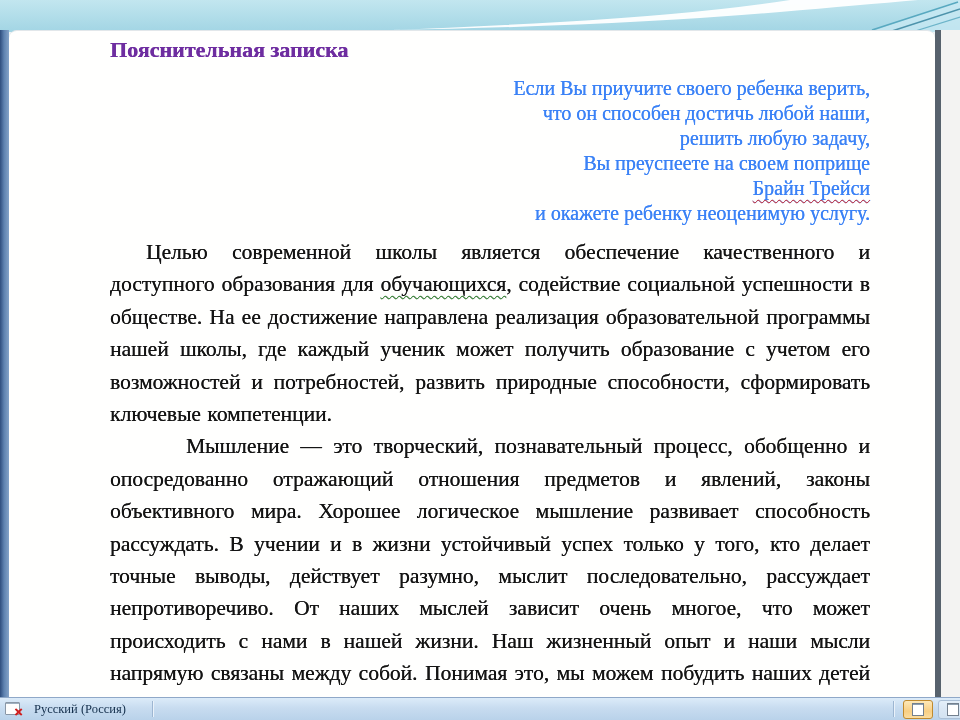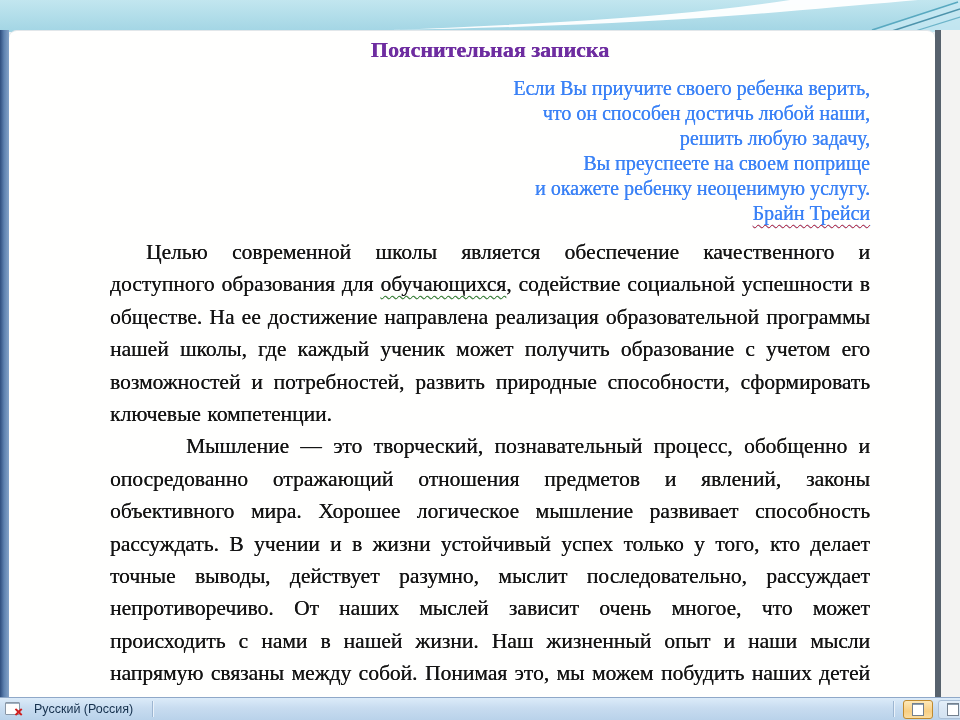--- a/index.html
+++ b/index.html
@@ -23,21 +23,21 @@
 
   
   .page {
     position: absolute; left: 9px; top: 30px; width: 926px; height: 667px;
     background: #fffffe; border-top-left-radius: 8px; border-top-right-radius: 8px;
     border-top: 1px solid #e2e7ea; overflow: hidden;
   }
   .text-col { position: absolute; left: 101px; top: 0; width: 760px; }
 
   .doc-title {
-    margin-top: 6px; text-align: center;
+    margin-top: 6px; text-align: left;
     font-size: 22px; font-weight: bold; color: #6e2da0;
     text-shadow: 0.3px 0 0 currentColor;
   }
 
   .epigraph {
     margin-top: 13px; text-align: right;
     font-size: 20px; line-height: 25px; color: #3b82f6;
     text-shadow: 0.25px 0 0 currentColor;
   }
 
@@ -57,21 +57,21 @@
     text-decoration: underline; text-decoration-style: wavy;
     text-decoration-color: #d42a2a; text-decoration-thickness: 1px;
     text-underline-offset: 4px;
   }
 
   
   .status-bar {
     position: absolute; left: 0; top: 697px; width: 960px; height: 23px;
     background: linear-gradient(to bottom, #dcebf9 0%, #c8dcf0 45%, #b9d2ea 100%);
     border-top: 1px solid #8fa8c8;
-    font-family: Liberation Sans, sans-serif;
+    font-family: Liberation Serif, serif;
   }
   .proof-icon {
     position: absolute; left: 5px; top: 4px; width: 15px; height: 13px;
     background: #fdfdfd; border: 1px solid #8a97a6; border-radius: 1px;
     box-shadow: inset 0 3px 0 -2px #9fb0c0, inset 0 6px 0 -5px #9fb0c0, inset 0 9px 0 -8px #9fb0c0;
   }
   .proof-icon::after {
     content: "✕"; position: absolute; right: -4px; bottom: -4px;
     color: #cf2020; font-size: 11px; font-weight: bold; line-height: 11px;
     text-shadow: 0.4px 0 0 #cf2020;
@@ -127,22 +127,22 @@
   <div class="page">
     <div class="text-col">
 
       <h1 class="doc-title">Пояснительная записка</h1>
 
       <div class="epigraph">
         <div>Если Вы приучите своего ребенка верить,</div>
         <div>что он способен достичь любой наши,</div>
         <div>решить любую задачу,</div>
         <div>Вы преуспеете на своем поприще</div>
+        <div><span class="sq-red">Брайн Трейси</span></div>
         <div>и окажете ребенку неоценимую услугу.</div>
-        <div><span class="sq-red">Брайн Трейси</span></div>
       </div>
 
       <div class="body-text">
         <p class="para1"><span>Целью современной школы является обеспечение качественного и доступного образования для </span><span class="sq-green">обучающихся</span><span>, содействие социальной успешности в обществе. На ее достижение направлена реализация образовательной программы нашей школы, где каждый ученик может получить образование с учетом его возможностей и потребностей, развить природные способности, сформировать ключевые компетенции.</span></p>
         <p class="para2">Мышление — это творческий, познавательный процесс, обобщенно и опосредованно отражающий отношения предметов и явлений, законы объективного мира. Хорошее логическое мышление развивает способность рассуждать.  В учении  и в жизни устойчивый успех только у того, кто делает точные выводы, действует разумно, мыслит последовательно, рассуждает непротиворечиво. От наших мыслей зависит очень многое, что может происходить с нами в нашей жизни. Наш жизненный опыт и наши мысли напрямую связаны между собой. Понимая это, мы можем побудить наших детей творчески и систематически работать над своими мыслями, придавая</p>
       </div>
 
     </div>
   </div>
 

